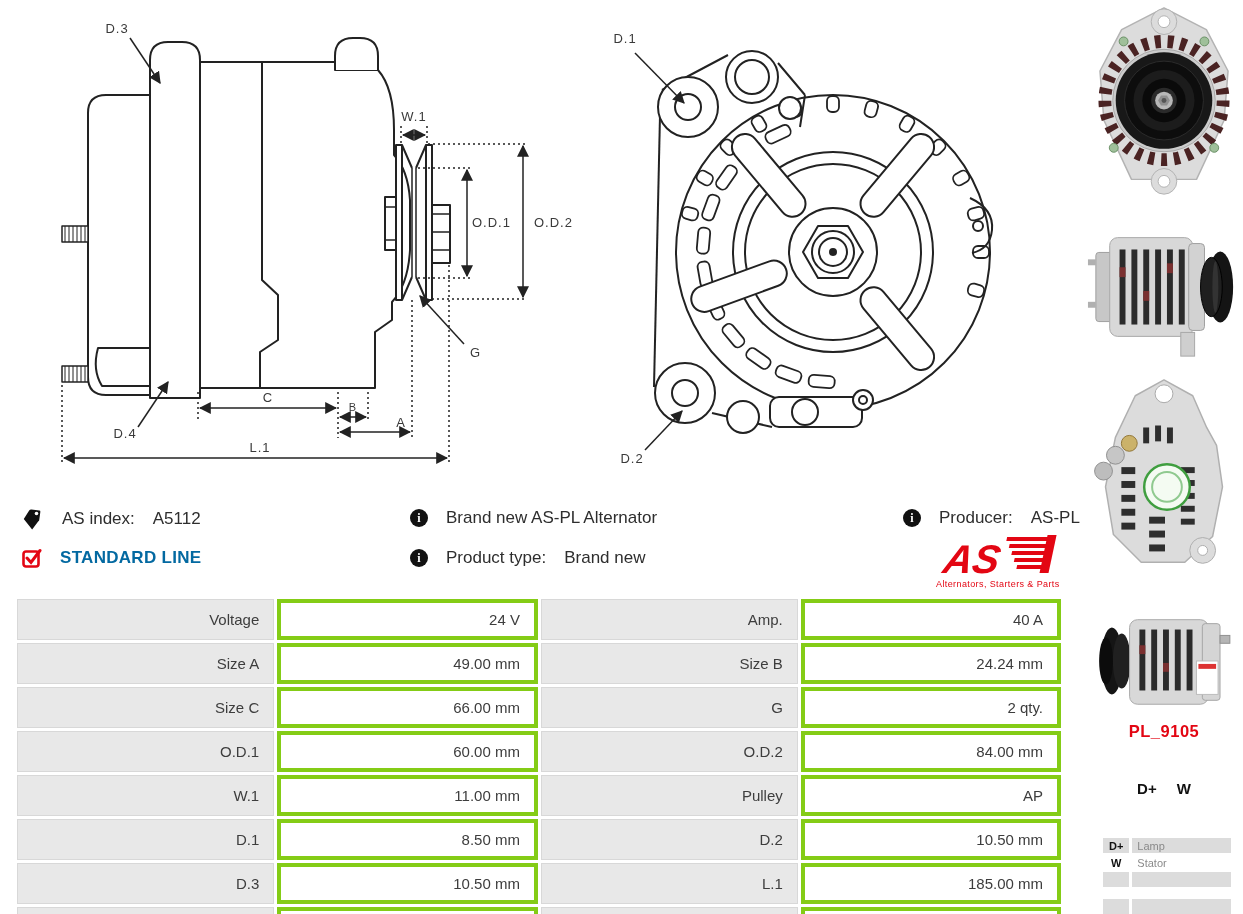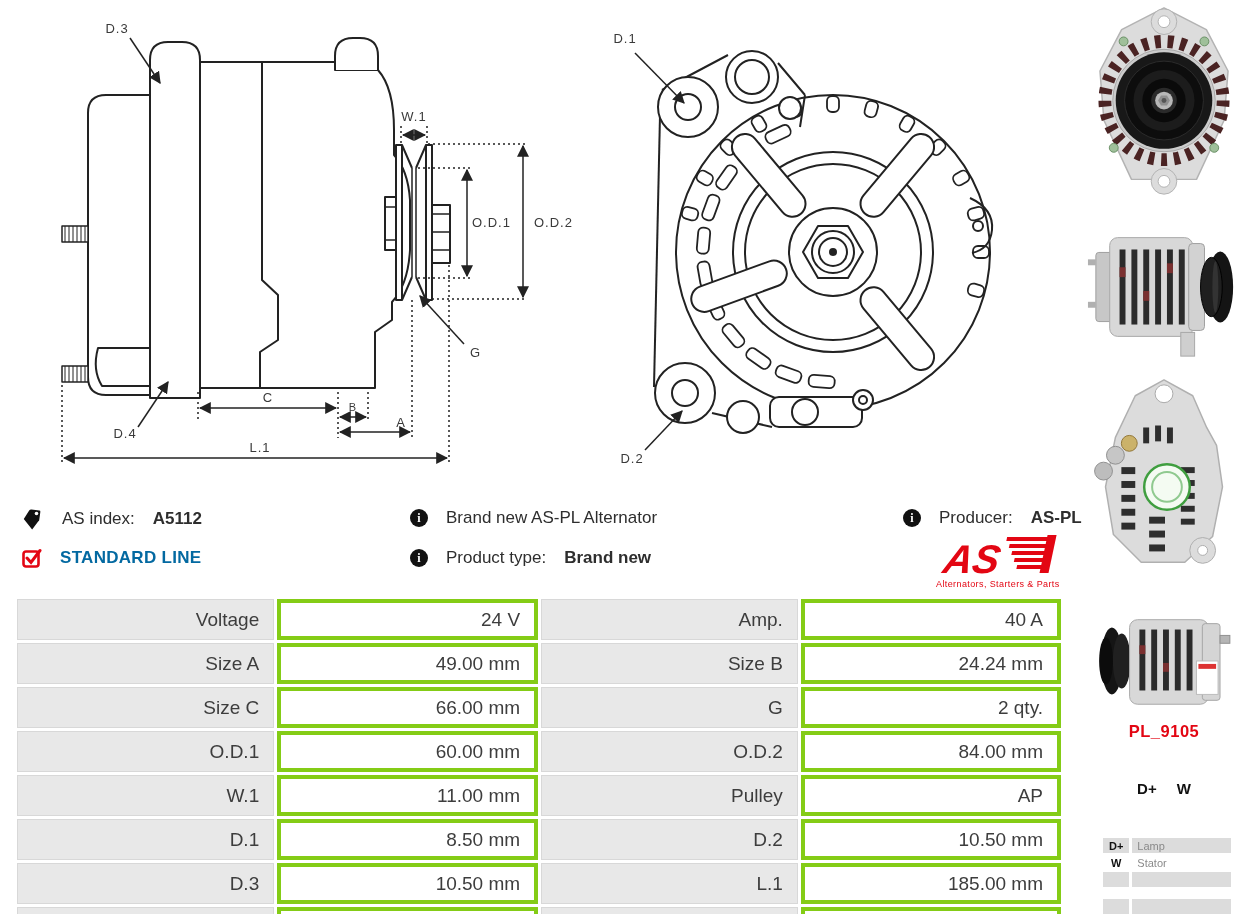--- a/index.html
+++ b/index.html
@@ -7,29 +7,29 @@
         font-family:"Liberation Sans",sans-serif;color:#3d3d3d;}
   svg text{font-family:"Liberation Sans",sans-serif;}
 
   
   #diagram-side{position:absolute;left:20px;top:10px;}
   #diagram-front{position:absolute;left:600px;top:15px;}
   .dim-label{font-size:13px;fill:#3a3a3a;letter-spacing:1px;}
 
   
   .info-row{position:absolute;display:flex;align-items:center;gap:18px;font-size:17px;color:#2e2e2e;}
-  .b{font-weight:bold;}
+  .b{font-weight:normal;}
   .info-ico{width:18px;height:18px;border-radius:50%;background:#111;color:#fff;display:inline-flex;
             align-items:center;justify-content:center;font-size:12px;font-weight:bold;font-family:"Liberation Serif",serif;flex:0 0 auto;}
   .red{color:#0369a1;}
   #standard-line{font-weight:bold;letter-spacing:.3px;}
 
   
   #spec-table{position:absolute;left:14px;top:596px;width:1050px;border-collapse:separate;border-spacing:3px;}
-  #spec-table td{height:33px;font-size:19px;text-align:right;padding:0 14px 0 6px;vertical-align:middle;}
+  #spec-table td{height:33px;font-size:15px;text-align:right;padding:0 14px 0 6px;vertical-align:middle;}
   #spec-table td.lab{background:#e8e8e8;border:1px solid #d8d8d8;width:243px;color:#3d3d3d;}
   #spec-table td.val{background:#fff;border:4px solid #84cc16;width:240px;color:#3d3d3d;}
 
   
   .photo{position:absolute;left:1085px;width:158px;}
   #plug-code{position:absolute;left:1085px;top:722px;width:158px;text-align:center;
              color:#e30613;font-weight:bold;font-size:16.5px;letter-spacing:.5px;}
   #terminals{position:absolute;left:1085px;top:780px;width:158px;display:flex;justify-content:center;
              gap:20px;font-weight:bold;font-size:15px;color:#111;}
   #legend{position:absolute;left:1103px;top:838px;width:128px;font-size:11px;}

